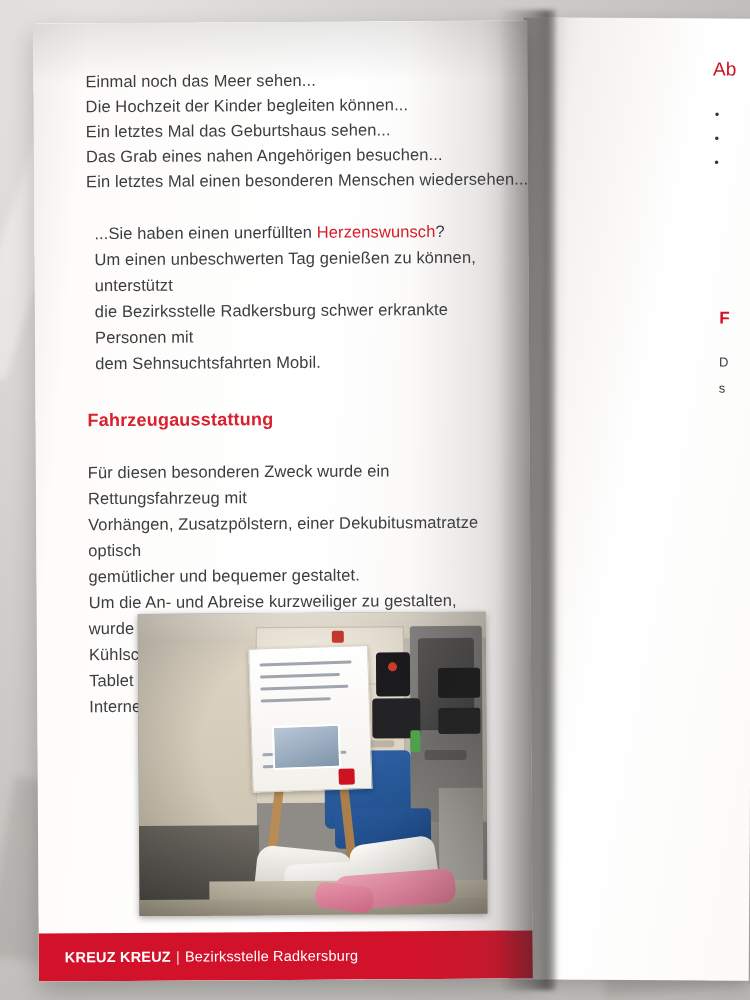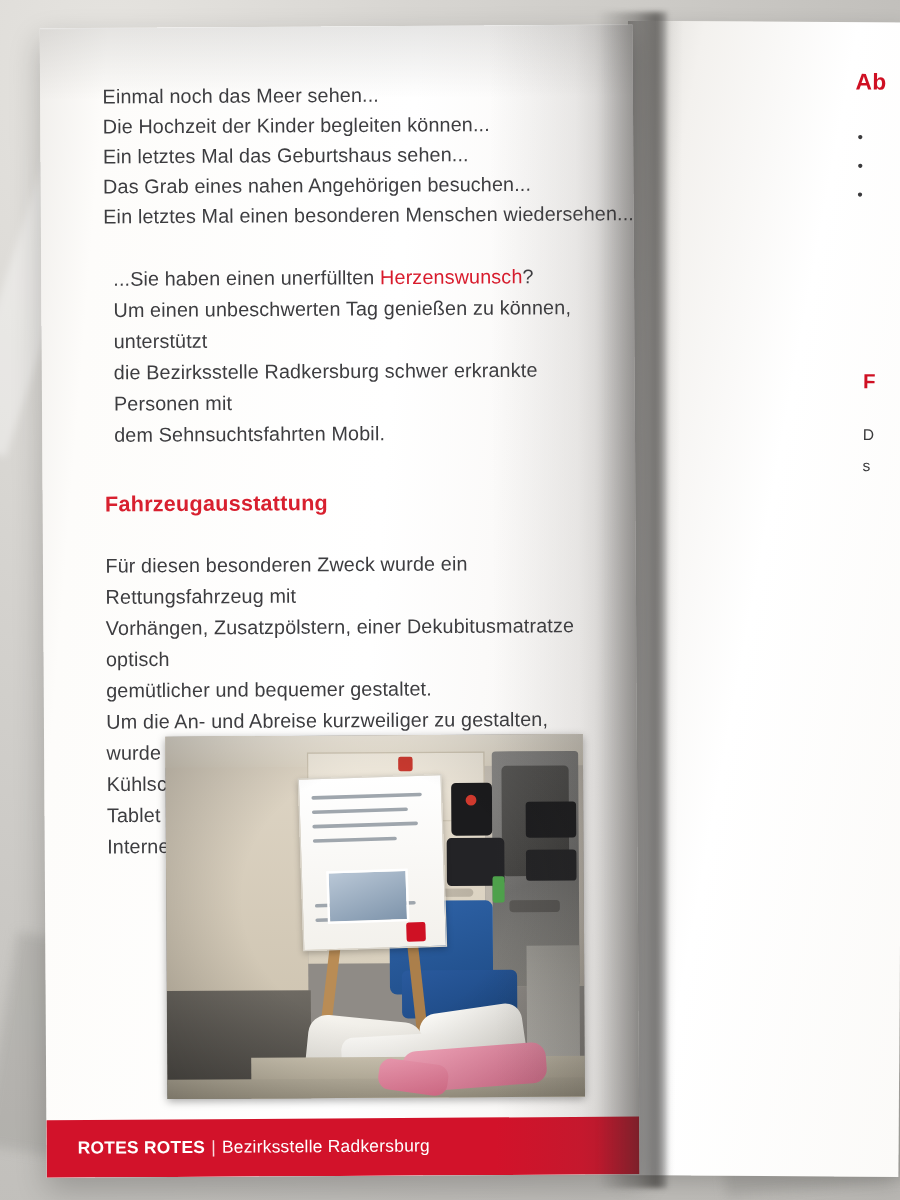--- a/index.html
+++ b/index.html
@@ -43,21 +43,21 @@
     box-shadow: 0 6px 18px rgba(0,0,0,0.18);
     transform: rotate(0.4deg);
     overflow: hidden;
   }
   #right-page .rp-head {
     position: absolute;
     left: 190px;
     top: 40px;
     color: #cf1023;
     font-size: 19px;
-    font-weight: 700;
+    font-weight: 400;
     letter-spacing: .2px;
     white-space: nowrap;
   }
   #right-page .rp-bullet {
     position: absolute;
     left: 192px;
     color: #3a3a3c;
     font-size: 13px;
     white-space: nowrap;
   }
@@ -355,18 +355,18 @@
       <div class="ph mattress2"></div>
       <div class="ph pink"></div>
       <div class="ph pink2"></div>
 
       <div class="photo-vig"></div>
     </div>
   </div>
 
   <div id="footer">
     <div class="ft">
-      <b>ROTES ROTES</b><span class="sep">|</span><span>Bezirksstelle Radkersburg</span>
+      <b>KREUZ KREUZ</b><span class="sep">|</span><span>Bezirksstelle Radkersburg</span>
     </div>
   </div>
 
   <div class="curve"></div>
 </div>
 
 </body></html>

